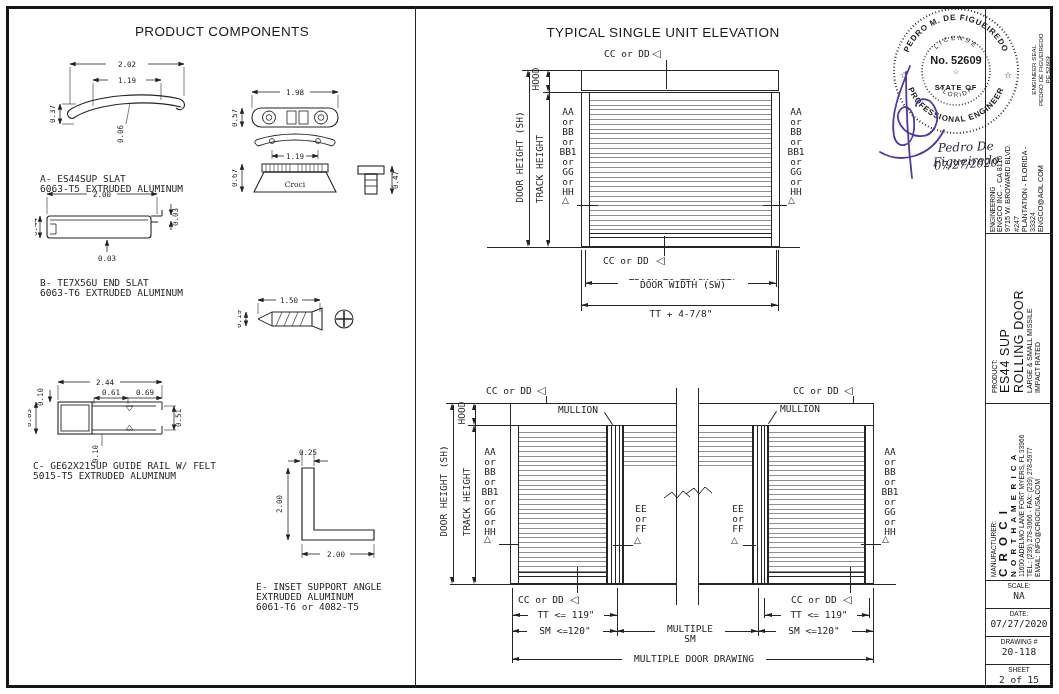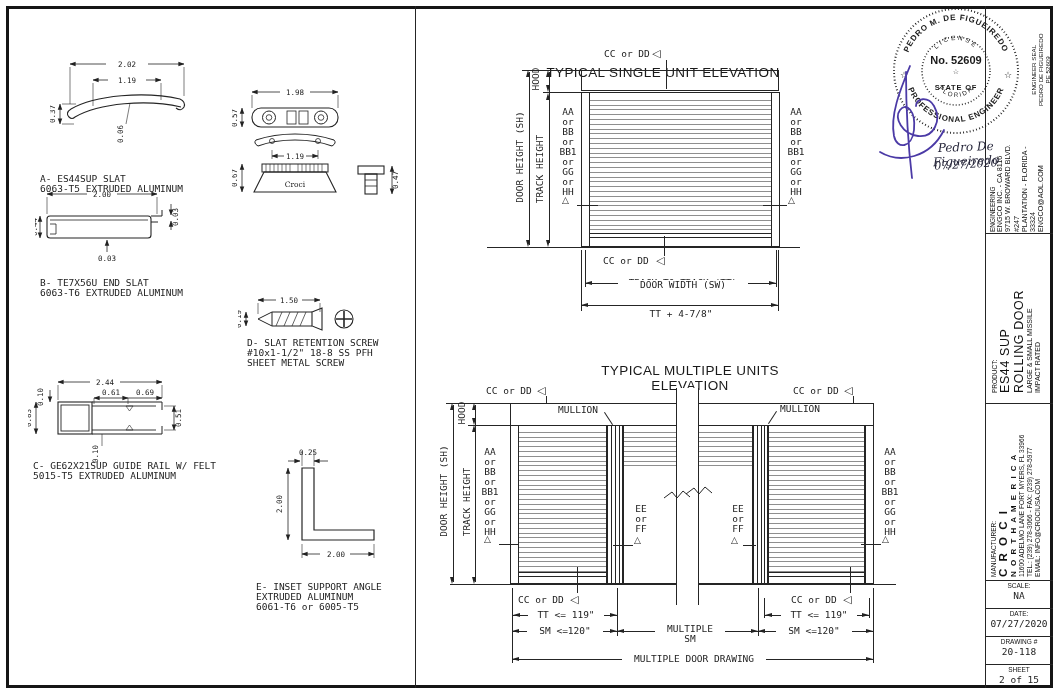--- a/index.html
+++ b/index.html
@@ -36,20 +36,21 @@
 <marker id="arw" viewBox="0 0 8 8" refX="7.5" refY="4" markerWidth="7.5" markerHeight="7.5" orient="auto-start-reverse">
         <path d="M0,1 L8,4 L0,7 z" fill="#222" stroke="none"></path>
       </marker>
 </defs>
 </svg>
 
 <div class="sheet">
   <div class="frame"></div>
   <i class="vl" style="left:415px;top:6px;height:682px;"></i>
 
+  <div class="ttl" style="left:97px;top:24px;width:250px;">PRODUCT COMPONENTS</div>
 
   <svg class="cmp" style="left:50px;top:54px;" width="145" height="100" viewBox="0 0 145 100">
     <line x1="20" y1="10" x2="56" y2="10" stroke-width=".8" marker-start="url(#arw)"></line>
       <line x1="98" y1="10" x2="134" y2="10" stroke-width=".8" marker-end="url(#arw)"></line>
     <text x="77" y="13">2.02</text>
     <line x1="20" y1="13" x2="20" y2="50" stroke-width=".6"></line>
       <line x1="134" y1="13" x2="134" y2="42" stroke-width=".6"></line>
     <line x1="43" y1="26" x2="58" y2="26" stroke-width=".8" marker-start="url(#arw)"></line>
       <line x1="96" y1="26" x2="111" y2="26" stroke-width=".8" marker-end="url(#arw)"></line>
     <text x="77" y="29">1.19</text>
@@ -172,44 +173,41 @@
       <line x1="82" y1="11" x2="82" y2="20" stroke-width=".6"></line>
     <line x1="8" y1="20" x2="8" y2="34" stroke-width=".8" marker-start="url(#arw)" marker-end="url(#arw)"></line>
     <text x="3" y="27" font-size="7" transform="rotate(-90 3 27)">0.19</text>
     <path d="M20,27 L34,20 M20,27 L34,34" stroke-width="1"></path>
     <path d="M34,20 h40 M34,34 h40 M34,20 v14" stroke-width="1"></path>
     <path d="M38,34 L44,20 M46,34 L52,20 M54,34 L60,20 M62,34 L68,20" stroke-width=".7"></path>
     <path d="M74,20 L84,16 L84,38 L74,34 Z" stroke-width="1.1"></path>
     <circle cx="106" cy="27" r="9" stroke-width="1.1"></circle>
     <path d="M98,27 h16 M106,19 v16" stroke-width="1.6"></path>
   </svg>
-  <div class="m" style="left:247px;top:338px;">D- SLAT RETENTION SCREW
-#10x1-1/2" 18-8 SS PFH
-SHEET METAL SCREW</div>
 
   <svg class="cmp" style="left:252px;top:446px;" width="140" height="130" viewBox="0 0 140 130">
     <text x="56" y="9">0.25</text>
     <line x1="36" y1="15" x2="48" y2="15" stroke-width=".8" marker-end="url(#arw)"></line>
       <line x1="76" y1="15" x2="62" y2="15" stroke-width=".8" marker-end="url(#arw)"></line>
     <line x1="50" y1="5" x2="50" y2="20" stroke-width=".6"></line>
       <line x1="62" y1="5" x2="62" y2="20" stroke-width=".6"></line>
     <path d="M50,22 H62 V84 H122 V94 H50 Z" stroke-width="1.2"></path>
     <line x1="36" y1="22" x2="36" y2="94" stroke-width=".8" marker-start="url(#arw)" marker-end="url(#arw)"></line>
     <text x="30" y="58" font-size="7.5" transform="rotate(-90 30 58)">2.00</text>
     <line x1="50" y1="98" x2="50" y2="112" stroke-width=".6"></line>
       <line x1="122" y1="98" x2="122" y2="112" stroke-width=".6"></line>
     <line x1="50" y1="108" x2="68" y2="108" stroke-width=".8" marker-start="url(#arw)"></line>
       <line x1="98" y1="108" x2="122" y2="108" stroke-width=".8" marker-end="url(#arw)"></line>
     <text x="84" y="111">2.00</text>
   </svg>
   <div class="m" style="left:256px;top:582px;">E- INSET SUPPORT ANGLE
 EXTRUDED ALUMINUM
-6061-T6 or 6005-T5</div>
-
-  <div class="ttl" style="left:538px;top:25px;width:250px;margin-top:40px;">TYPICAL SINGLE UNIT ELEVATION</div>
+6061-T6 or 4082-T5</div>
+
+  <div class="ttl" style="left:538px;top:25px;width:250px;">TYPICAL SINGLE UNIT ELEVATION</div>
 
   <div class="m" style="left:604px;top:49px;width:56px;">CC or DD</div>
   <span class="flag" style="left:652px;top:47px;">◁</span>
   <i class="vl" style="left:666px;top:60px;height:29px;"></i>
 
   <div class="box" style="left:581px;top:70px;width:198px;height:21px;"></div>
   <div class="box" style="left:581px;top:92px;width:9px;height:155px;"></div>
   <div class="box" style="left:771px;top:92px;width:9px;height:155px;"></div>
   <div class="box" style="left:589px;top:92px;width:183px;height:155px;"></div>
   <div class="slats" style="left:590px;top:96px;width:181px;height:136px;"></div>
@@ -266,21 +264,20 @@
   <div class="m c bgw" style="left:618px;top:278px;width:126px;">TRACK TO TRACK (TT)</div>
 
   <i class="vl" style="left:581px;top:250px;height:61px;"></i>
   <i class="vl" style="left:778px;top:250px;height:61px;"></i>
   <i class="hl" style="left:581px;top:305px;width:198px;"></i>
   <i class="al" style="left:581px;top:303px;"></i>
   <i class="ar" style="left:771px;top:303px;"></i>
   <div class="m c bgw" style="left:623px;top:280px;width:116px;">DOOR WIDTH (SW)</div>
   <div class="m c" style="left:628px;top:309px;width:106px;">TT + 4-7/8"</div>
 
-  <div class="ttl" style="left:565px;top:363px;width:250px;">TYPICAL MULTIPLE UNITS ELEVATION</div>
 
   <div class="m" style="left:486px;top:386px;width:52px;">CC or DD</div>
   <span class="flag" style="left:537px;top:384px;">◁</span>
   <i class="vl" style="left:546px;top:396px;height:11px;"></i>
   <div class="m" style="left:793px;top:386px;width:52px;">CC or DD</div>
   <span class="flag" style="left:844px;top:384px;">◁</span>
   <i class="vl" style="left:853px;top:396px;height:11px;"></i>
 
   <i class="hl" style="left:450px;top:584px;width:446px;height:1.4px;"></i>
   <div class="box" style="left:510px;top:425px;width:9px;height:159px;"></div>

